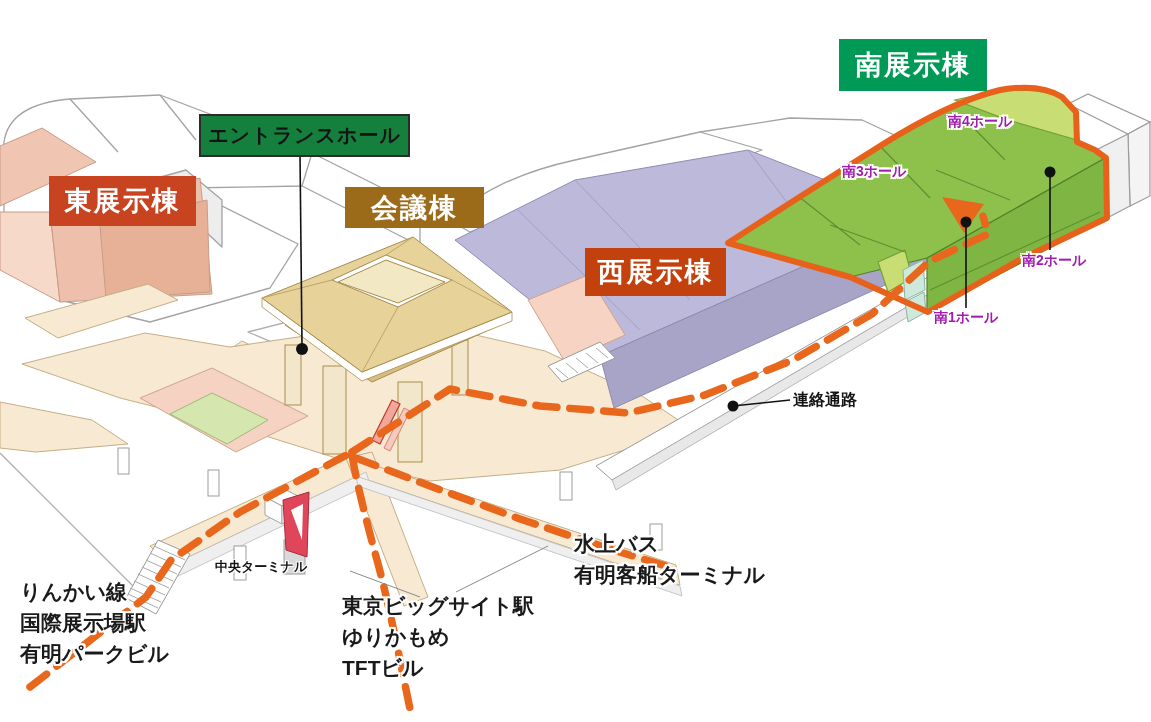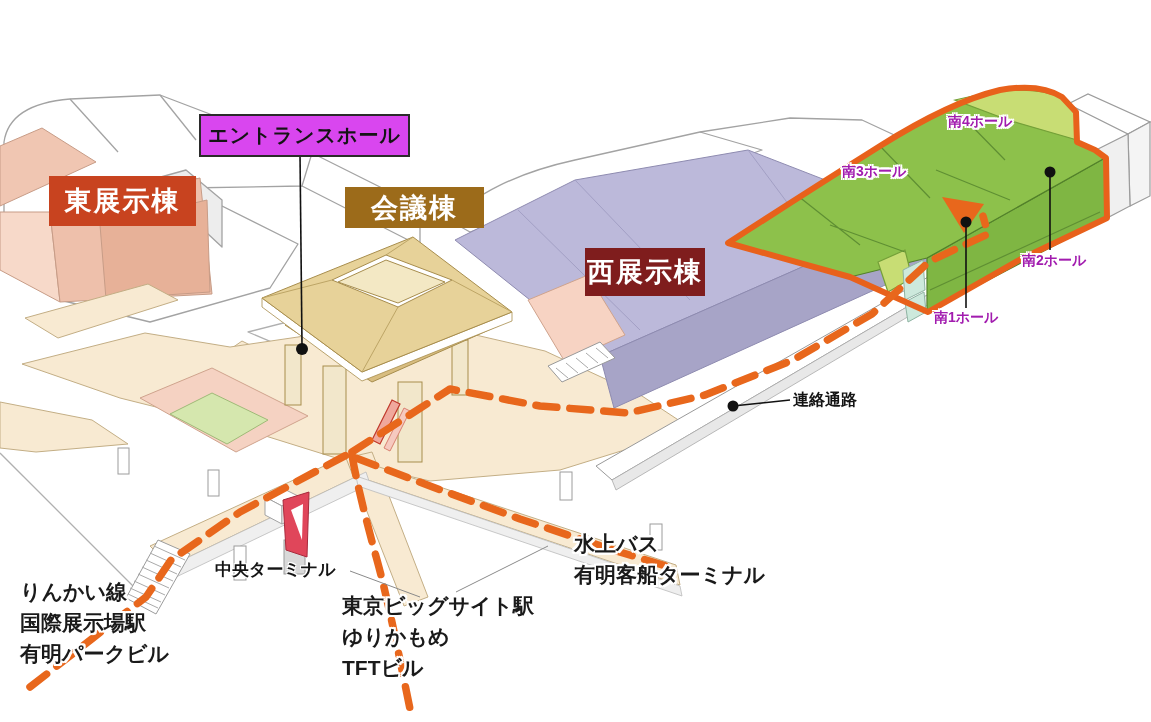--- a/index.html
+++ b/index.html
@@ -3,21 +3,21 @@
 <meta charset="utf-8">
 <style>
   html,body{margin:0;padding:0;background:#fff;}
   body{font-family:"Liberation Sans","DejaVu Sans",sans-serif;}
   .stage{position:relative;width:1151px;height:722px;background:#fff;overflow:hidden;}
   .stage svg{position:absolute;left:0;top:0;}
   .lbl{position:absolute;white-space:nowrap;}
   .box-label{display:flex;align-items:center;justify-content:center;
     color:#fff;font-weight:bold;font-size:27px;letter-spacing:2px;}
   .entrance-label{display:flex;align-items:center;justify-content:center;
-    background:#d946ef;border:2px solid #2b2b2b;color:#141414;font-weight:bold;
+    background:#15803d;border:2px solid #2b2b2b;color:#141414;font-weight:bold;
     font-size:20px;letter-spacing:1px;}
   .hall-label{font-weight:bold;font-size:14px;color:#a21caf;
     text-shadow:-2px -2px 0 #fff,2px -2px 0 #fff,-2px 2px 0 #fff,2px 2px 0 #fff,
       0 -2px 0 #fff,0 2px 0 #fff,-2px 0 0 #fff,2px 0 0 #fff;}
   .note-label{font-weight:bold;font-size:16px;color:#141414;
     text-shadow:-1px -1px 0 #fff,1px -1px 0 #fff,-1px 1px 0 #fff,1px 1px 0 #fff;}
   .access-label{font-weight:bold;font-size:21px;color:#1a1a1a;line-height:31px;
     text-shadow:-2px -2px 0 #fff,2px -2px 0 #fff,-2px 2px 0 #fff,2px 2px 0 #fff,
       0 -2px 0 #fff,0 2px 0 #fff,-2px 0 0 #fff,2px 0 0 #fff;}
 </style>
@@ -180,33 +180,34 @@
     <path d="M1050,177 L1050,250" stroke="#111" stroke-width="1.6" fill="none"></path>
     <path d="M350,571 L420,597" stroke="#8a8a8a" stroke-width="1" fill="none"></path>
     <path d="M456,592 L548,546" stroke="#8a8a8a" stroke-width="1" fill="none"></path>
   </g>
 </svg>
 
 <div class="lbl box-label" style="left:49px;top:176px;width:147px;height:50px;background:#c8431f;">東展示棟</div>
 
 <div class="lbl box-label" style="left:345px;top:187px;width:139px;height:41px;background:#9c6b1a;">会議棟</div>
 
-<div class="lbl box-label" style="left:585px;top:248px;width:120px;height:48px;background:#7f1d1d;">西展示棟</div>
-
+<div class="lbl box-label" style="left:585px;top:248px;width:141px;height:48px;background:#c2410c;">西展示棟</div>
+
+<div class="lbl box-label" style="left:839px;top:39px;width:148px;height:52px;background:#009955;">南展示棟</div>
 
 <div class="lbl entrance-label" style="left:199px;top:114px;width:207px;height:39px;">エントランスホール</div>
 
 <div class="lbl hall-label" style="left:934px;top:309px;">南1ホール</div>
 <div class="lbl hall-label" style="left:1022px;top:252px;">南2ホール</div>
 <div class="lbl hall-label" style="left:842px;top:163px;">南3ホール</div>
 <div class="lbl hall-label" style="left:948px;top:113px;">南4ホール</div>
 
 <div class="lbl note-label" style="left:793px;top:390px;">連絡通路</div>
 
-<div class="lbl note-label" style="left:215px;top:558px;font-size:17px;">中央ターミナル</div>
+<div class="lbl note-label" style="left:215px;top:558px;font-size:13px;">中央ターミナル</div>
 
 <div class="lbl access-label" style="left:20px;top:576px;">
   <div>りんかい線</div>
   <div>国際展示場駅</div>
   <div>有明パークビル</div>
 </div>
 
 <div class="lbl access-label" style="left:342px;top:590px;">
   <div>東京ビッグサイト駅</div>
   <div>ゆりかもめ</div>

